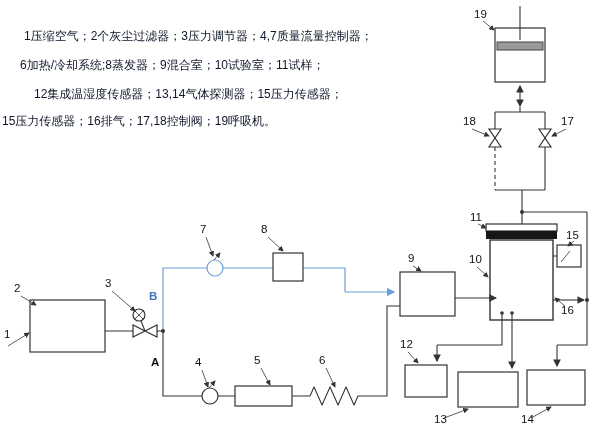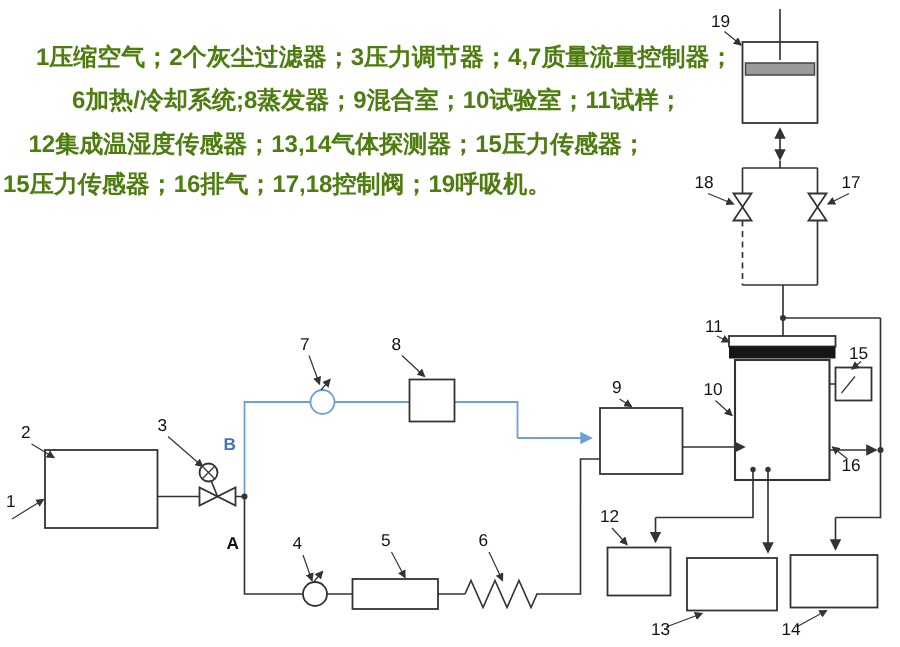--- a/index.html
+++ b/index.html
@@ -1,39 +1,39 @@
 <!DOCTYPE html>
 <html><head>
 <meta charset="utf-8">
 <style>
   html,body{margin:0;padding:0;background:#fff;}
   .stage{position:relative;width:600px;height:431px;background:#ffffff;overflow:hidden;
          font-family:"Liberation Sans",sans-serif;}
-  .lg{position:absolute;font-size:16px;font-weight:700;color:#4d7c0f;white-space:nowrap;}
+  .lg{position:absolute;font-size:12px;font-weight:400;color:#0f172a;white-space:nowrap;}
   svg{position:absolute;left:0;top:0;}
   svg text{font-family:"Liberation Sans",sans-serif;font-size:11.5px;fill:#111;}
   .pipe{stroke:#333;stroke-width:1.1;fill:none;}
   .pipeb{stroke:#6f9fd8;stroke-width:1.2;fill:none;}
   .dash{stroke-dasharray:4 3;}
   .ldr{stroke:#333;stroke-width:0.8;fill:none;}
   .shape{stroke:#333;stroke-width:1.2;fill:#fff;}
   .shapen{stroke:#333;stroke-width:1.2;fill:none;}
   .dot{fill:#333;stroke:none;}
   .btxt{fill:#3f74b8;font-weight:bold;}
   .atxt{font-weight:bold;}
 </style>
 </head>
 <body>
 
 <div class="stage">
 
   <div>
     <div class="lg" style="left:24px;top:28px">1压缩空气；2个灰尘过滤器；3压力调节器；4,7质量流量控制器；</div>
-    <div class="lg" style="left:48px;top:57px">6加热/冷却系统;8蒸发器；9混合室；10试验室；11试样；</div>
-    <div class="lg" style="left:19px;top:86px">12集成温湿度传感器；13,14气体探测器；15压力传感器；</div>
+    <div class="lg" style="left:20px;top:57px">6加热/冷却系统;8蒸发器；9混合室；10试验室；11试样；</div>
+    <div class="lg" style="left:34px;top:86px">12集成温湿度传感器；13,14气体探测器；15压力传感器；</div>
     <div class="lg" style="left:2px;top:113px">15压力传感器；16排气；17,18控制阀；19呼吸机。</div>
   </div>
 
   <svg width="600" height="431" viewBox="0 0 600 431">
     <defs>
       <marker id="ah" viewBox="0 0 10 10" refX="8.5" refY="5" markerWidth="7" markerHeight="7" orient="auto">
         <path d="M0 0 L10 5 L0 10 z" fill="#333"></path>
       </marker>
       <marker id="ahb" viewBox="0 0 10 10" refX="8.5" refY="5" markerWidth="7" markerHeight="7" orient="auto">
         <path d="M0 0 L10 5 L0 10 z" fill="#6f9fd8"></path>

